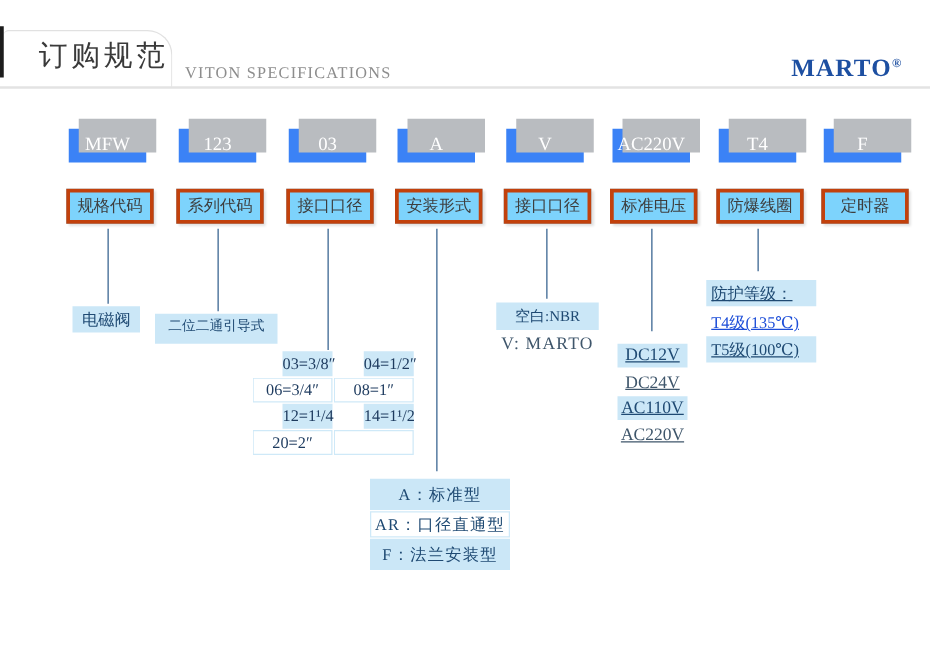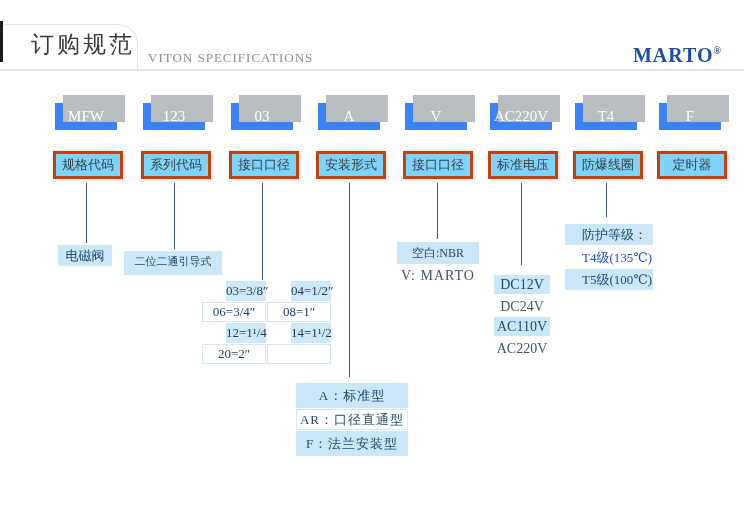--- a/index.html
+++ b/index.html
@@ -28,22 +28,22 @@
   
   .chip{position:absolute;background:#cbe7f7;color:#1f4a73;text-align:center;}
   .plain{position:absolute;background:transparent;color:#3f566b;text-align:center;}
   .wrow{background:#ffffff;box-shadow:inset 0 0 0 1px #cfe9f8;}
   .ptable{position:absolute;left:202px;top:281px;display:grid;grid-template-columns:64px 64px;
     grid-auto-rows:20px;gap:1px;}
   .pcell{font-size:13px;line-height:20px;text-align:center;color:#1d3a5e;}
   .pcell.b{background:#cde8f7;margin-left:24px;}
   .pcell.w{background:#ffffff;box-shadow:inset 0 0 0 1px #cfe9f8;}
   .mrow{position:absolute;left:296px;width:112px;font-size:13px;letter-spacing:1px;}
-  .vrow{position:absolute;left:494px;width:56px;font-size:14px;}
-  .prow{position:absolute;left:565px;width:88px;font-size:13px;text-align:left;padding-left:17px;box-sizing:border-box;}
+  .vrow{position:absolute;left:494px;width:56px;font-size:14px;text-decoration:underline;}
+  .prow{position:absolute;left:565px;width:88px;font-size:13px;text-align:left;padding-left:4px;box-sizing:border-box;text-decoration:underline;}
 </style>
 </head>
 <body>
 
 <div id="canvas">
 
   <div class="edge-tick"></div>
   <div class="title-tab"></div>
   <div class="page-title">订购规范</div>
   <div class="page-subtitle">VITON SPECIFICATIONS</div>

